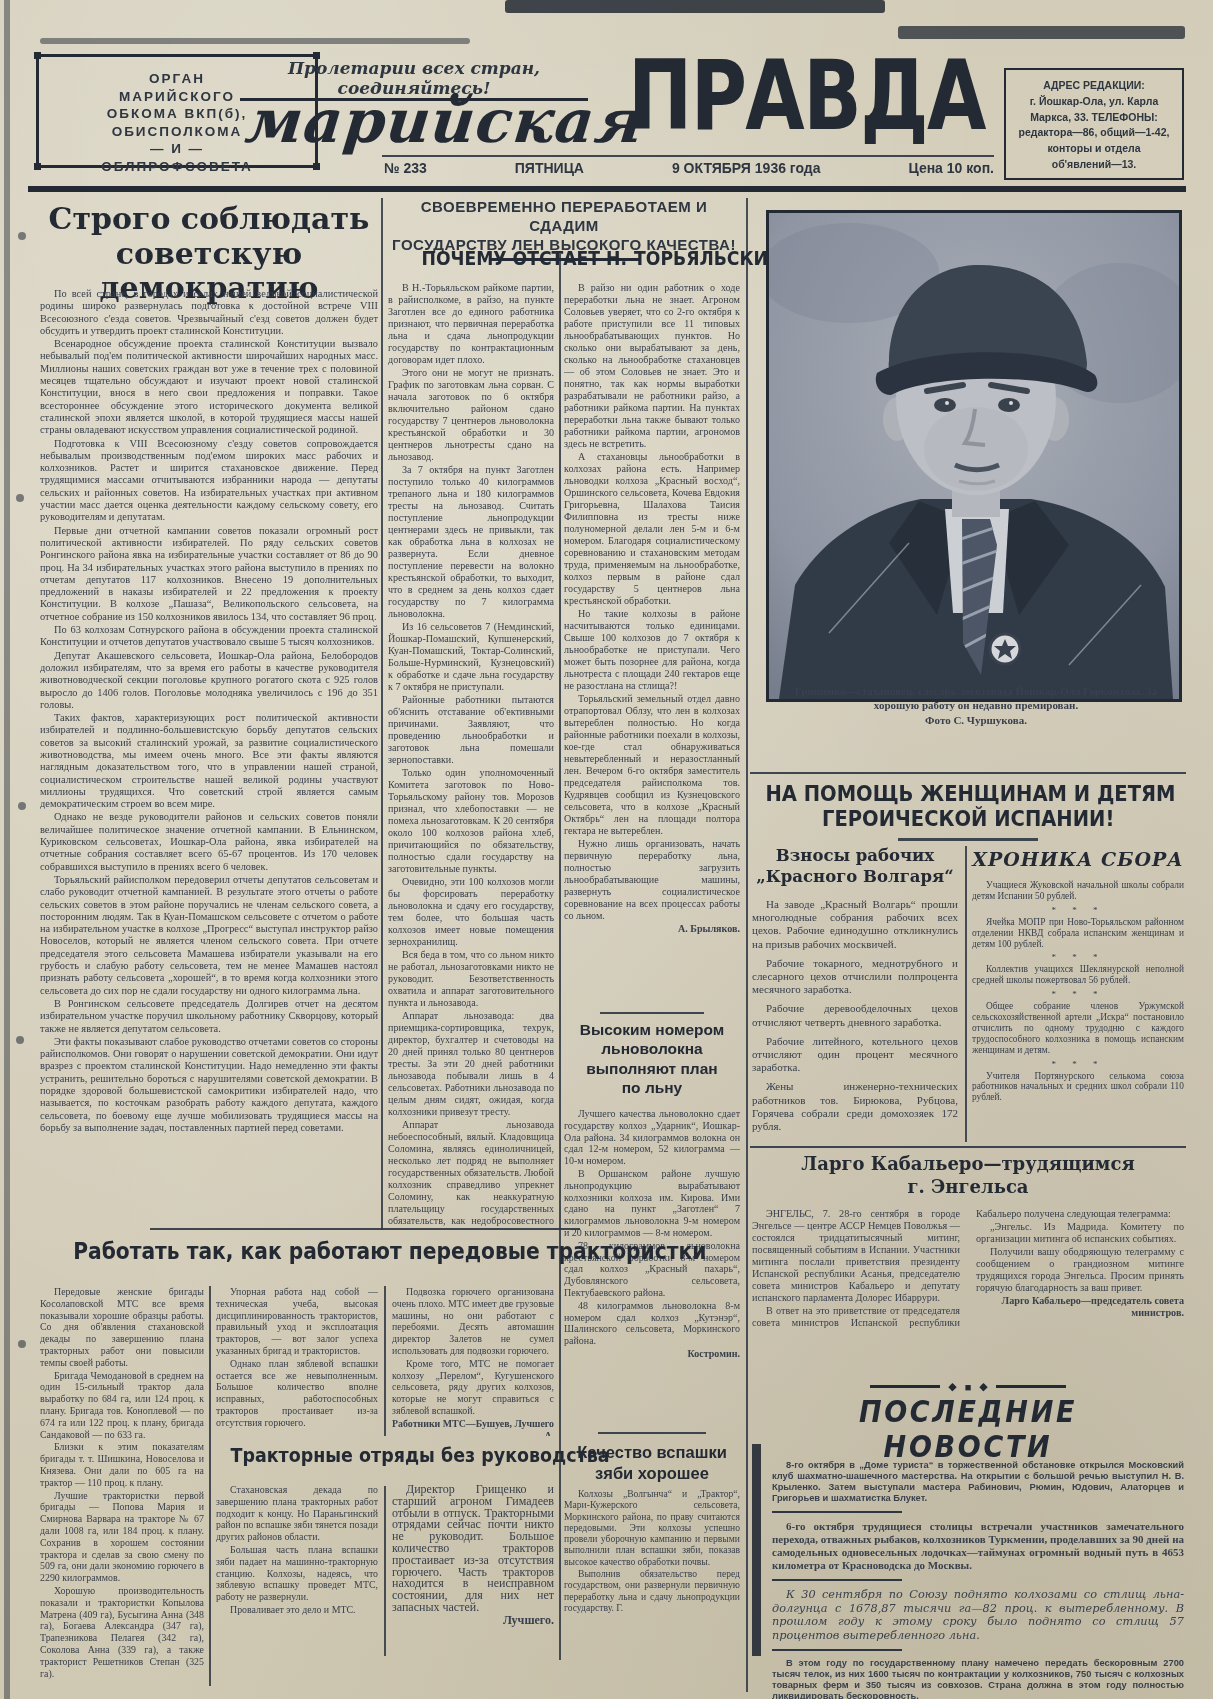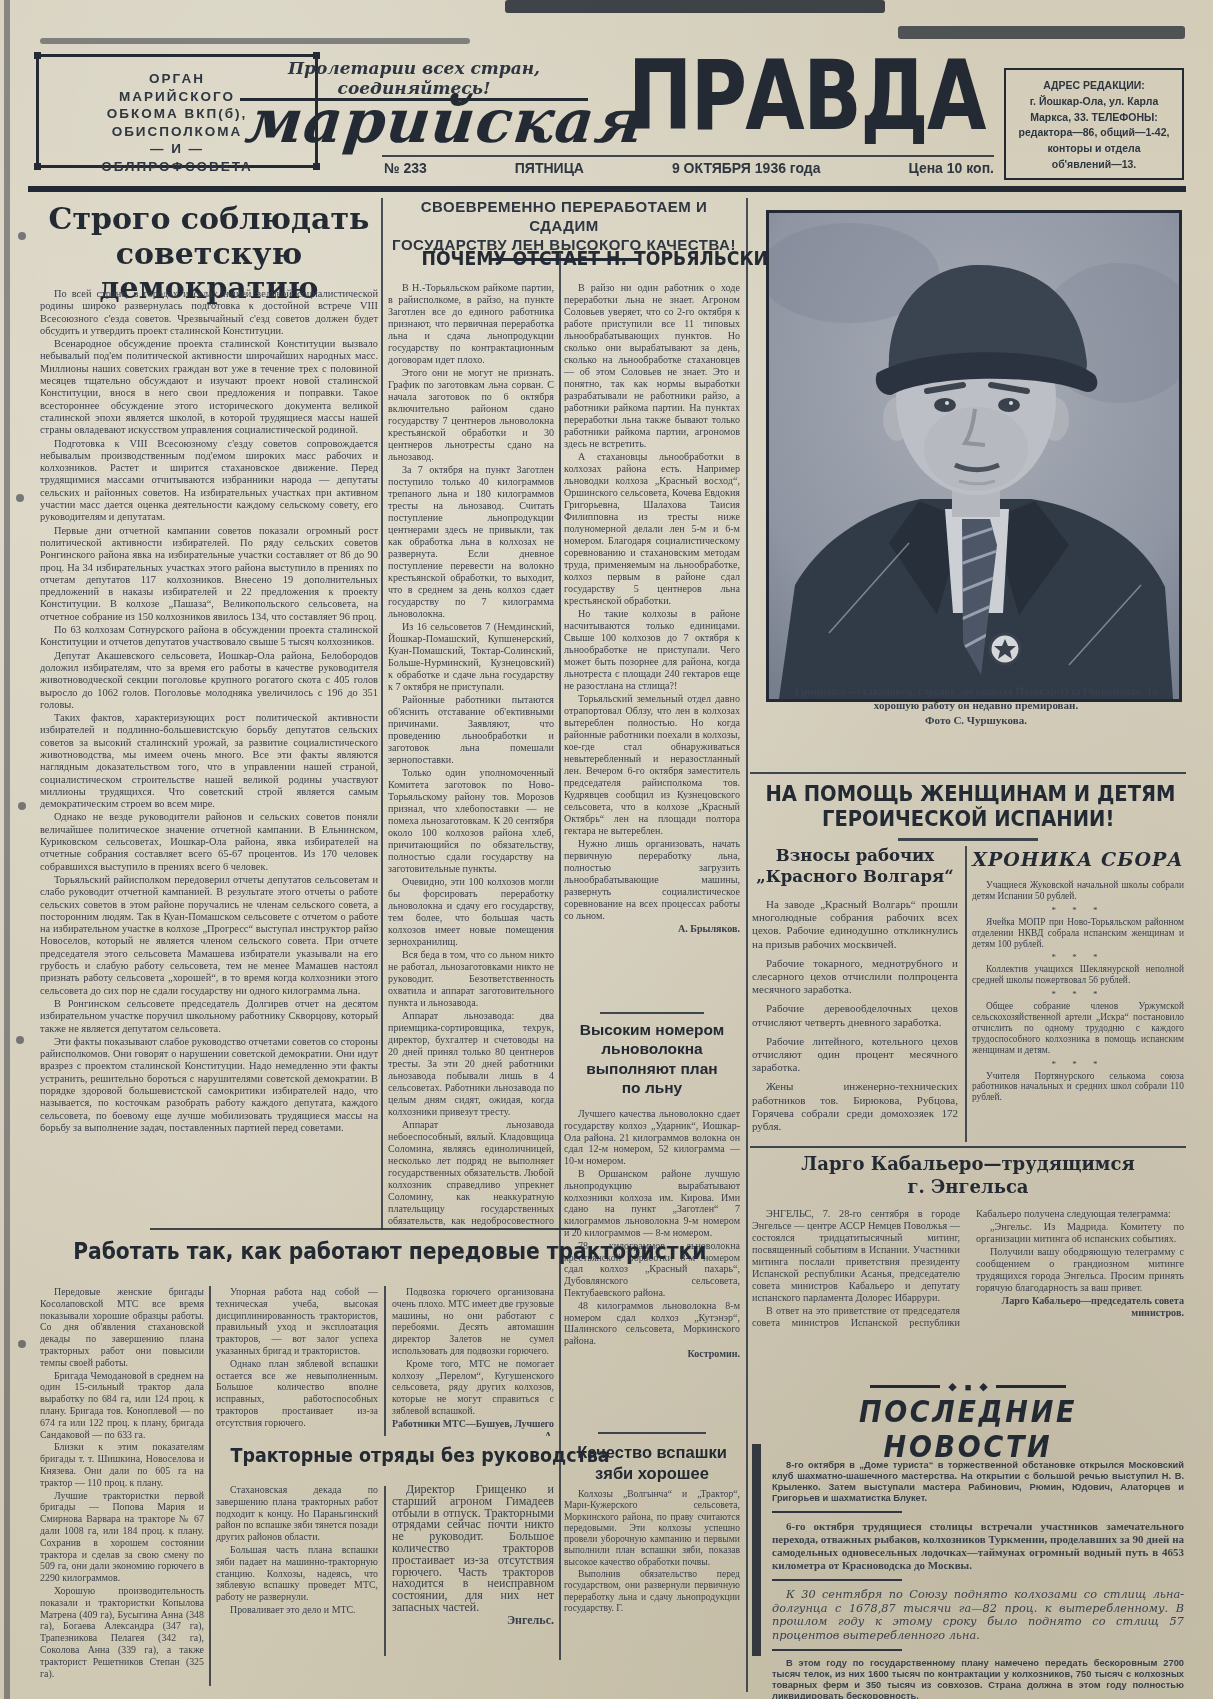--- a/index.html
+++ b/index.html
@@ -171,21 +171,21 @@
   <div class="ed-title">
     <div>Строго соблюдать</div>
     <div>советскую демократию</div>
   </div>
   <div class="col editorial-body">
     <p>По всей стране, в городах и селах нашей великой социалистической родины широко развернулась подготовка к достойной встрече VIII Всесоюзного с'езда советов. Чрезвычайный с'езд советов должен будет обсудить и утвердить проект сталинской Конституции.</p>
     <p>Всенародное обсуждение проекта сталинской Конституции вызвало небывалый под'ем политической активности широчайших народных масс. Миллионы наших советских граждан вот уже в течение трех с половиной месяцев тщательно обсуждают и изучают проект новой сталинской Конституции, внося в него свои предложения и поправки. Такое всестороннее обсуждение этого исторического документа великой сталинской эпохи является школой, в которой трудящиеся массы нашей страны овладевают искусством управления социалистической родиной.</p>
     <p>Подготовка к VIII Всесоюзному с'езду советов сопровождается небывалым производственным под'емом широких масс рабочих и колхозников. Растет и ширится стахановское движение. Перед трудящимися массами отчитываются избранники народа — депутаты сельских и районных советов. На избирательных участках при активном участии масс дается оценка деятельности каждому сельскому совету, его руководителям и депутатам.</p>
     <p>Первые дни отчетной кампании советов показали огромный рост политической активности избирателей. По ряду сельских советов Ронгинского района явка на избирательные участки составляет от 86 до 90 проц. На 34 избирательных участках этого района выступило в прениях по отчетам депутатов 117 колхозников. Внесено 19 дополнительных предложений в наказы избирателей и 22 предложения к проекту Конституции. В колхозе „Пашаза“, Великопольского сельсовета, на отчетное собрание из 150 колхозников явилось 134, что составляет 96 проц.</p>
     <p>По 63 колхозам Сотнурского района в обсуждении проекта сталинской Конституции и отчетов депутатов участвовало свыше 5 тысяч колхозников.</p>
-    <p>Депутат Акашевского сельсовета, Иошкар-Ола района, Белобородов доложил избирателям, что за время его работы в качестве руководителя животноводческой секции поголовье крупного рогатого скота с 405 голов выросло до 1062 голов. Поголовье молодняка увеличилось с 196 до 351 головы.</p>
+    <p>Депутат Акашевского сельсовета, Иошкар-Ола района, Белобородов доложил избирателям, что за время его работы в качестве руководителя животноводческой секции поголовье крупного рогатого скота с 925 голов выросло до 1406 голов. Поголовье молодняка увеличилось с 196 до 351 головы.</p>
     <p>Таких фактов, характеризующих рост политической активности избирателей и подлинно-большевистскую борьбу депутатов сельских советов за высокий сталинский урожай, за развитие социалистического животноводства, мы имеем очень много. Все эти факты являются наглядным доказательством того, что в управлении нашей страной, социалистическом строительстве нашей великой родины участвуют миллионы трудящихся. Что советский строй является самым демократическим строем во всем мире.</p>
     <p>Однако не везде руководители районов и сельских советов поняли величайшее политическое значение отчетной кампании. В Ельнинском, Куриковском сельсоветах, Иошкар-Ола района, явка избирателей на отчетные собрания составляет всего 65-67 процентов. Из 170 человек собравшихся выступило в прениях всего 6 человек.</p>
     <p>Торьяльский райисполком передоверил отчеты депутатов сельсоветам и слабо руководит отчетной кампанией. В результате этого отчеты о работе сельских советов в этом районе поручались не членам сельского совета, а посторонним людям. Так в Куан-Помашском сельсовете с отчетом о работе на избирательном участке в колхозе „Прогресс“ выступал инструктор райзо Новоселов, который не является членом сельского совета. При отчете председателя этого сельсовета Мамашева избиратели указывали на его грубость и слабую работу сельсовета, тем не менее Мамашев настоял признать работу сельсовета „хорошей“, в то время когда колхозники этого сельсовета до сих пор не сдали государству ни одного килограмма льна.</p>
     <p>В Ронгинском сельсовете председатель Долгирев отчет на десятом избирательном участке поручил школьному работнику Скворцову, который также не является депутатом сельсовета.</p>
     <p>Эти факты показывают слабое руководство отчетами советов со стороны райисполкомов. Они говорят о нарушении советской демократии. Они идут вразрез с проектом сталинской Конституции. Надо немедленно эти факты устранить, решительно бороться с нарушителями советской демократии. В порядке здоровой большевистской самокритики избирателей надо, что называется, по косточкам разобрать работу каждого депутата, каждого сельсовета, по боевому еще лучше мобилизовать трудящиеся массы на борьбу за выполнение задач, поставленных партией перед советами.</p>
 
   </div>
 
   <div class="banner">
     <div>СВОЕВРЕМЕННО ПЕРЕРАБОТАЕМ И СДАДИМ</div>
@@ -217,21 +217,21 @@
   </div>
 
   <div class="hrule" style="left:600px;top:1012px;width:104px"></div>
   <div class="subhead fq-head">
     <div>Высоким номером</div>
     <div>льноволокна</div>
     <div>выполняют план</div>
     <div>по льну</div>
   </div>
   <div class="col fq-body">
-    <p>Лучшего качества льноволокно сдает государству колхоз „Ударник“, Иошкар-Ола района. 21 килограммов волокна он сдал 12-м номером, 52 килограмма — 10-м номером.</p>
+    <p>Лучшего качества льноволокно сдает государству колхоз „Ударник“, Иошкар-Ола района. 34 килограммов волокна он сдал 12-м номером, 52 килограмма — 10-м номером.</p>
     <p>В Оршанском районе лучшую льнопродукцию вырабатывают колхозники колхоза им. Кирова. Ими сдано на пункт „Заготлен“ 7 килограммов льноволокна 9-м номером и 20 килограммов — 8-м номером.</p>
     <p>78 килограммов льноволокна крестьянской обработки 8-м номером сдал колхоз „Красный пахарь“, Дубовлянского сельсовета, Пектубаевского района.</p>
     <p>48 килограммов льноволокна 8-м номером сдал колхоз „Кутэнэр“, Шалинского сельсовета, Моркинского района.</p>
     <p class="byline">Костромин.</p>
   </div>
 
   <div class="hrule" style="left:598px;top:1432px;width:108px"></div>
   <div class="subhead pq-head">
     <div>Качество вспашки</div>
     <div>зяби хорошее</div>
@@ -269,21 +269,21 @@
   <div class="nl-head">
     <span>Тракторные отряды без руководства</span>
   </div>
   <div class="col nl-c1">
     <p>Стахановская декада по завершению плана тракторных работ подходит к концу. Но Параньгинский район по вспашке зяби тянется позади других районов области.</p>
     <p>Большая часть плана вспашки зяби падает на машинно-тракторную станцию. Колхозы, надеясь, что зяблевую вспашку проведет МТС, работу не развернули.</p>
     <p>Проваливает это дело и МТС.</p>
   </div>
   <div class="col nl-c2">
     <p>Директор Грищенко и старший агроном Гимадеев отбыли в отпуск. Тракторными отрядами сейчас почти никто не руководит. Большое количество тракторов простаивает из-за отсутствия горючего. Часть тракторов находится в неисправном состоянии, для них нет запасных частей.</p>
-    <p class="byline">Энгельс.</p>
+    <p class="byline">Лучшего.</p>
   </div>
 
   <div class="photo-frame">
     <svg width="410" height="486" viewBox="0 0 410 486">
       <defs>
         <radialGradient id="bgV" cx="50%" cy="35%" r="80%">
           <stop offset="0%" stop-color="#a8adb6"></stop>
           <stop offset="70%" stop-color="#8f95a2"></stop>
           <stop offset="100%" stop-color="#767d8c"></stop>
         </radialGradient>

